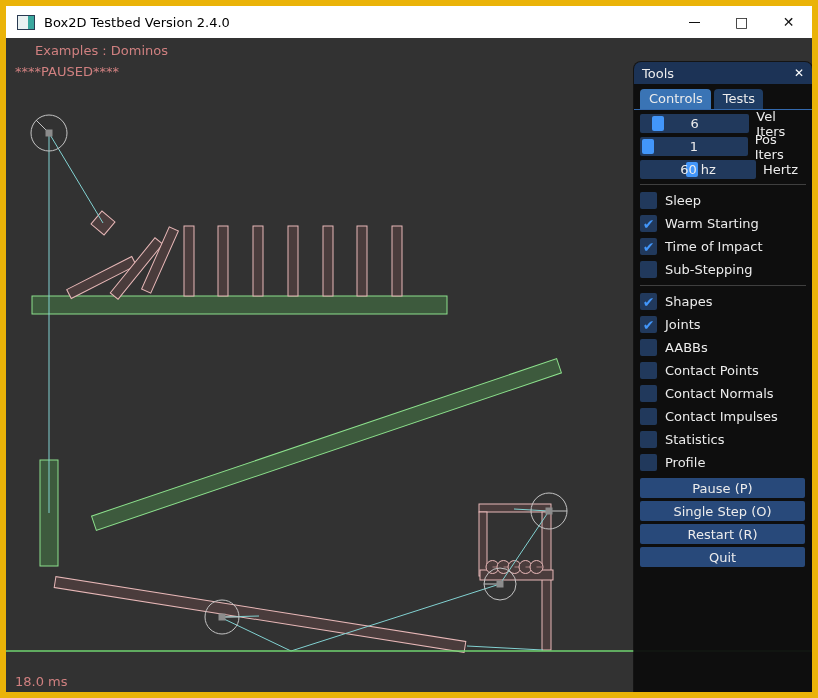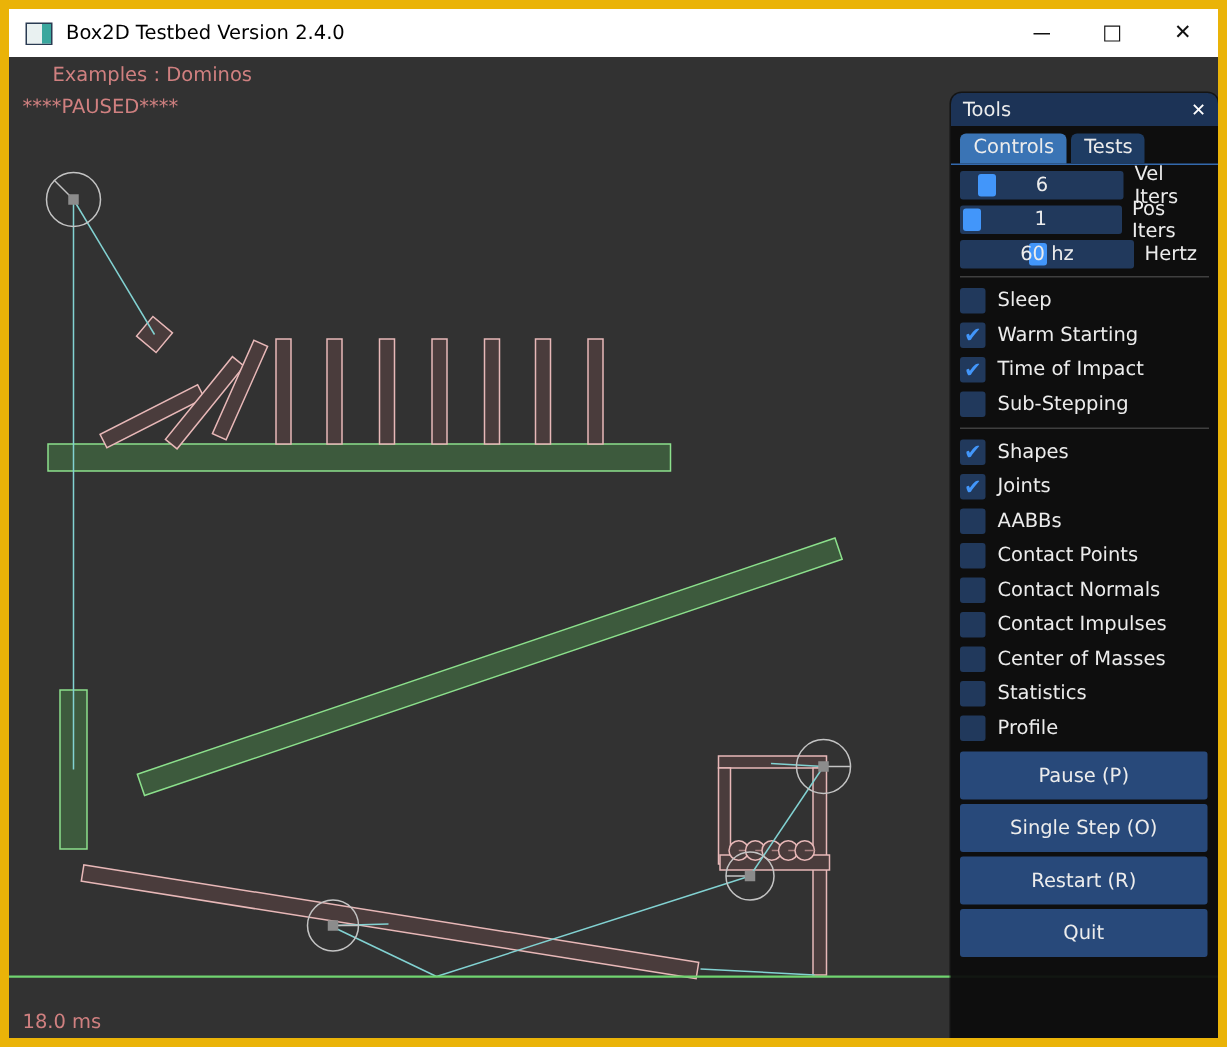--- a/index.html
+++ b/index.html
@@ -37,21 +37,21 @@
   .grab{position:absolute;top:2px;width:12px;height:15px;background:#4296fa;border-radius:2px;}
   .sval{position:absolute;left:0;right:0;top:2px;text-align:center;}
   .slabel{margin-left:7px;}
   .sep{height:1px;background:#3f3f3f;margin:4px 0;}
   .check-row{display:flex;align-items:center;height:23px;}
   .cbox{width:17px;height:17px;background:#21395c;border-radius:2px;display:flex;
     align-items:center;justify-content:center;}
   .mark{color:#4296fa;font-weight:bold;font-size:14px;line-height:1;}
   .clabel{margin-left:8px;}
   .btns{margin-top:4px;}
-  .pbtn{height:32px;background:#28497a;border-radius:2px;display:flex;align-items:center;
+  .pbtn{height:20px;background:#28497a;border-radius:2px;display:flex;align-items:center;
     justify-content:center;margin:0 1px 3px 0;}
 </style>
 </head>
 <body>
 
 <div class="window">
 
   <div class="titlebar">
     <div class="app-icon">
         <div class="pa"></div>
@@ -247,26 +247,20 @@
       <div class="check-row">
         <span class="cbox">
             <span class="mark"></span>
           </span>
         <span class="clabel">Contact Impulses</span>
       </div>
       <div class="check-row">
         <span class="cbox">
             <span class="mark"></span>
           </span>
-        <span class="clabel">Center of Masses</span>
-      </div>
-      <div class="check-row">
-        <span class="cbox">
-            <span class="mark"></span>
-          </span>
         <span class="clabel">Statistics</span>
       </div>
       <div class="check-row">
         <span class="cbox">
             <span class="mark"></span>
           </span>
         <span class="clabel">Profile</span>
       </div>
 
       <div class="btns">

